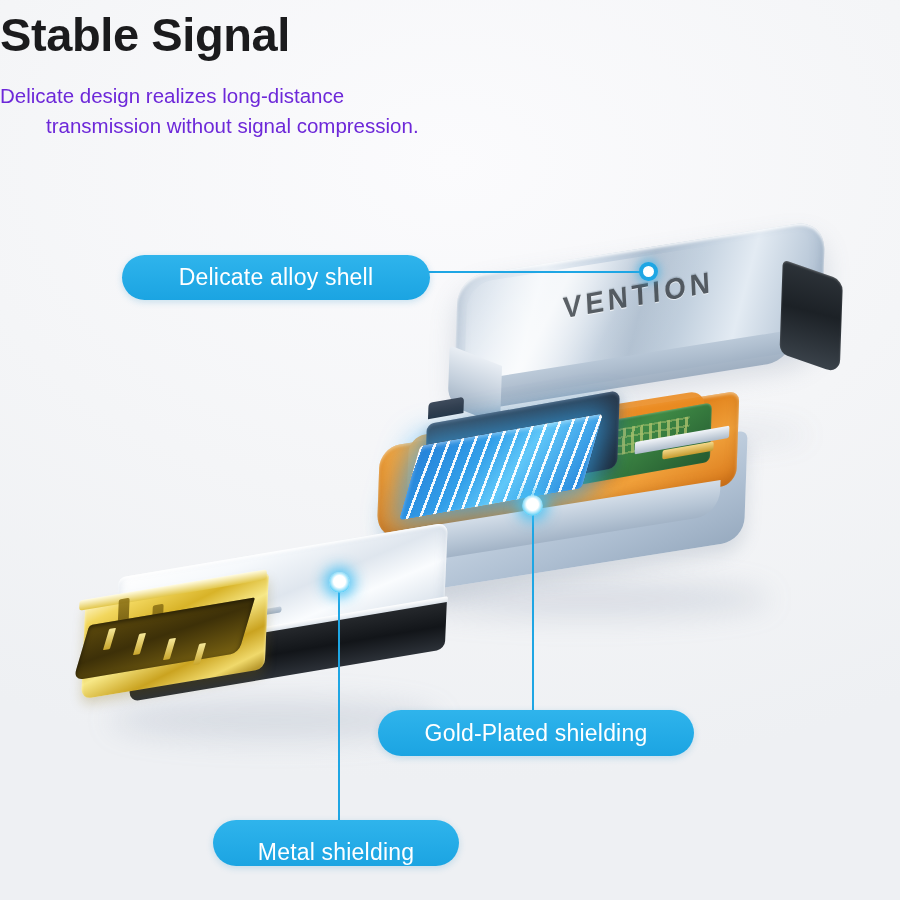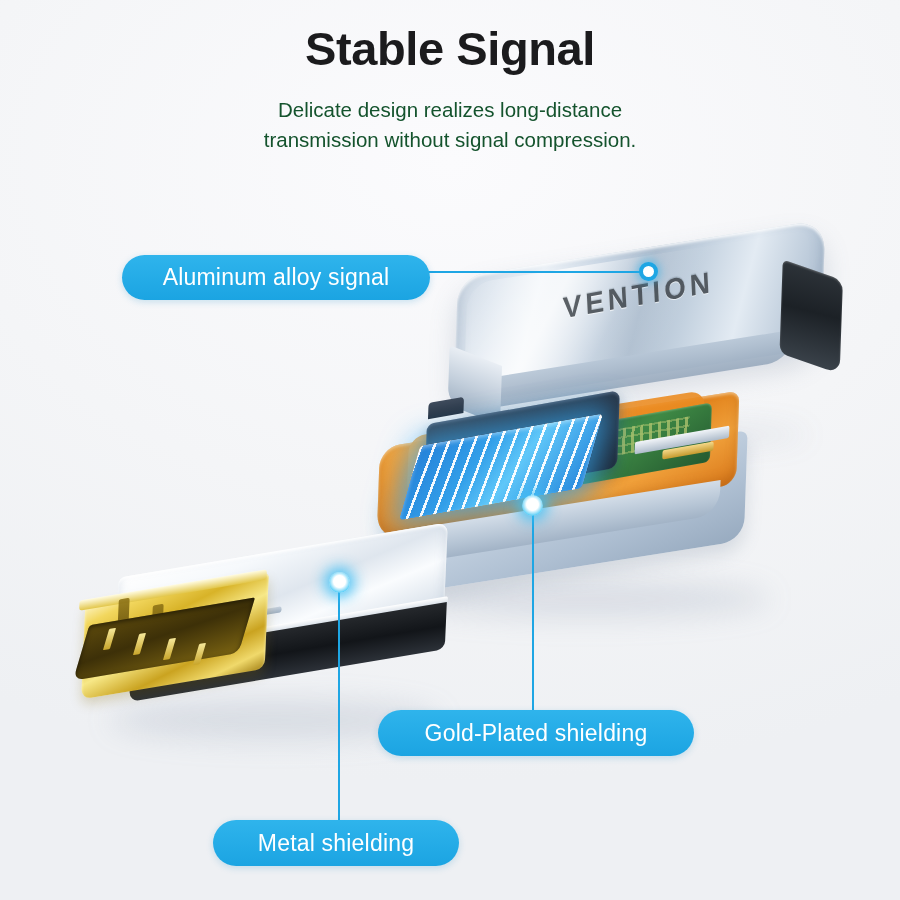--- a/index.html
+++ b/index.html
@@ -6,46 +6,46 @@
   html,body { width:900px; height:900px; overflow:hidden; }
   body {
     font-family: "Liberation Sans", sans-serif;
     background:
       radial-gradient(ellipse 900px 620px at 50% 18%, #fbfbfd 0%, #f4f5f7 55%, #eef0f3 100%);
     position:relative;
   }
   #stage { position:absolute; inset:0; }
 
   
-  .header { position:absolute; left:0; right:0; top:22px; text-align:center; }
+  .header { position:absolute; left:0; right:0; top:8px; }
   .title {
     font-size:47px; line-height:53px; font-weight:bold;
     color:#1b1b1d; letter-spacing:-0.4px;
   }
   .title .l2 { display:block; }
   .subtitle {
     margin-top:20px;
     font-size:20.5px; line-height:30px; font-weight:400;
-    color:#14532d;
-  }
-  .subtitle .s2 { display:block; }
+    color:#6d28d9;
+  }
+  .subtitle .s2 { display:block;margin-left:46px; }
 
   
   .pill {
     position:absolute;
     background:linear-gradient(180deg,#2fb4ec 0%,#1ba4e2 100%);
     color:#ffffff; border-radius:999px;
     font-size:23px; font-weight:400; letter-spacing:.2px;
     display:flex; align-items:center; justify-content:center;
     box-shadow:0 2px 7px rgba(30,140,200,.22);
     white-space:nowrap;
   }
   #pill-shell   { left:122px; top:255px;  width:308px; height:45px; }
   #pill-gold    { left:378px; top:710px;  width:316px; height:46px; }
-  #pill-shield  { left:213px; top:820px;  width:246px; height:46px; }
+  #pill-shield  { left:213px; top:820px;  width:246px; height:46px;align-items:flex-end; }
 
   
   .lead { position:absolute; background:#1ea6e4; }
   .lead.h { height:2px; }
   .lead.v { width:2px; }
   #lead-shell  { left:428px; top:271px; width:218px; }
   #lead-gold   { left:532px; top:505px; height:206px; }
   #lead-shield { left:338px; top:582px; height:239px; }
 
   
@@ -376,21 +376,21 @@
 
   <div class="lead h" id="lead-shell"></div>
   <div class="lead v" id="lead-gold"></div>
   <div class="lead v" id="lead-shield"></div>
 
   <div class="dot" id="dot-shell"></div>
   <div class="dot glow" id="dot-gold"></div>
   <div class="dot glow" id="dot-shield"></div>
 
   <div class="pill" id="pill-shell">
-    <span>Aluminum alloy signal</span>
+    <span>Delicate alloy shell</span>
   </div>
   <div class="pill" id="pill-gold">
     <span>Gold-Plated shielding</span>
   </div>
   <div class="pill" id="pill-shield">
     <span>Metal shielding</span>
   </div>
 
 </div>
 

